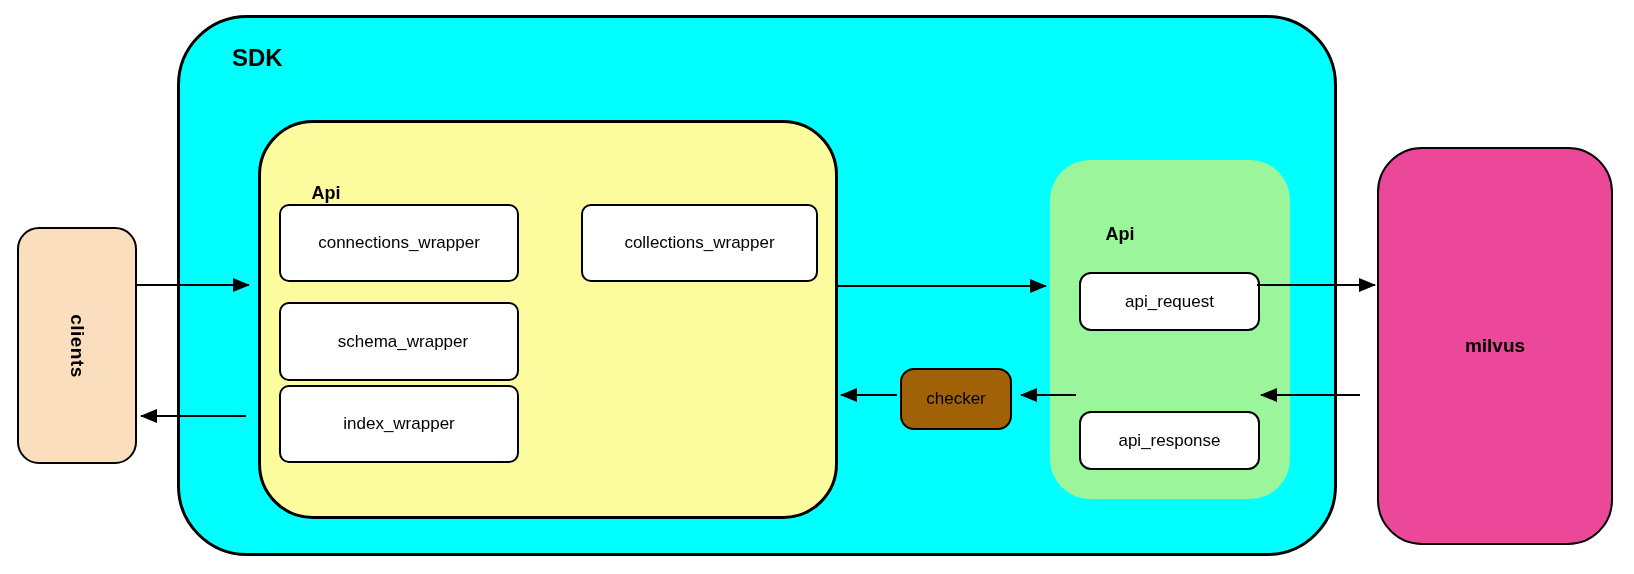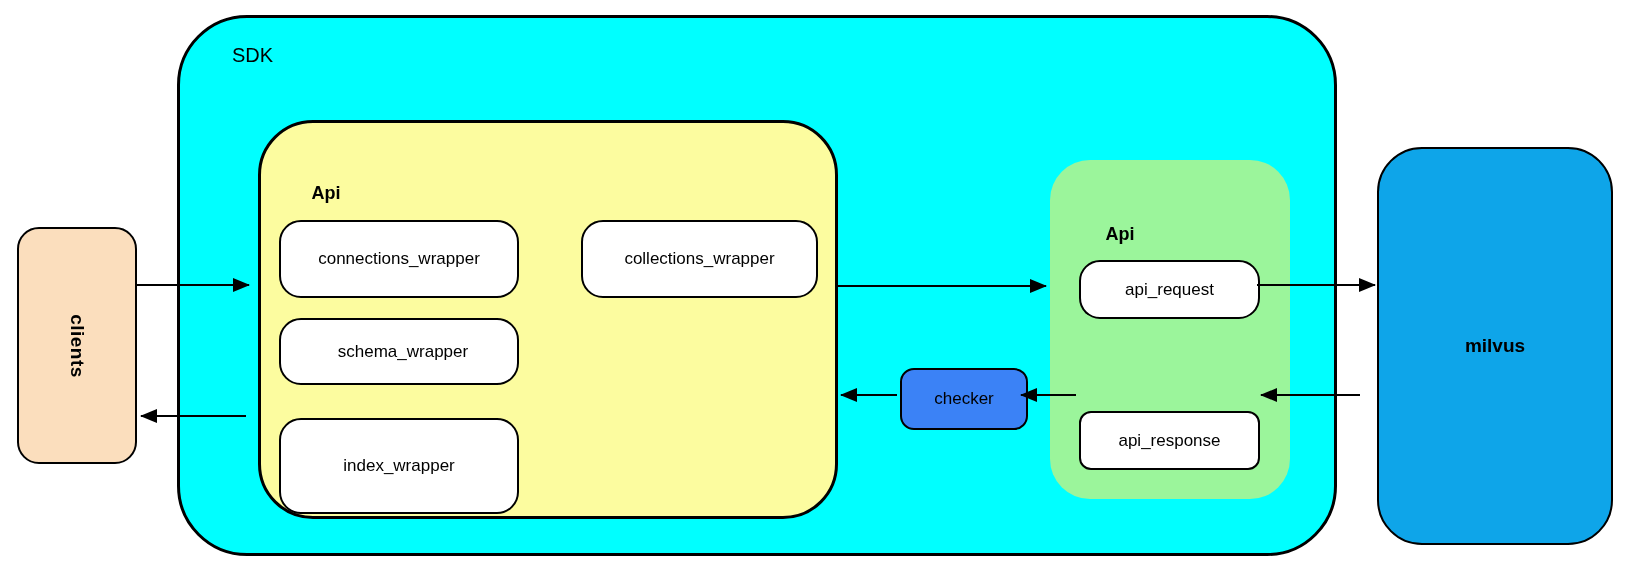--- a/index.html
+++ b/index.html
@@ -40,22 +40,22 @@
   
   .sdk {
     left: 177px; top: 15px; width: 1160px; height: 541px;
     background: #00FFFF;
     border: 3px solid #000;
     border-radius: 70px;
   }
   .sdk-label {
     position: absolute;
     left: 52px; top: 26px;
-    font-weight: normal;
-    font-size: 20px;
+    font-weight: bold;
+    font-size: 24px;
   }
 
   
   .api-wrapper {
     left: 78px; top: 102px; width: 580px; height: 399px;
     background: #FCFC9F;
     border: 3px solid #000;
     border-radius: 55px;
   }
   .block-label {
@@ -66,37 +66,36 @@
     text-align: center;
     white-space: pre;
   }
   .api-wrapper .block-label { left: 10px; top: 8px; width: 110px; }
 
   .module {
     position: absolute;
     box-sizing: border-box;
     background: #ffffff;
     border: 2.5px solid #000;
-    border-radius: 22px;
+    border-radius: 10px;
     display: flex;
     align-items: center;
     justify-content: center;
     font-size: 17px;
-    margin-top: 16px;
   }
   .m-col-l { left: 18px;  width: 240px; }
   .m-col-r { left: 320px; width: 237px; }
   .m-row-1 { top: 81px;  height: 78px; }
-  .m-row-2 { top: 179px; height: 67px; padding-left: 8px; }
-  .m-row-3 { top: 279px; height: 96px; }
+  .m-row-2 { top: 179px; height: 79px; padding-left: 8px; }
+  .m-row-3 { top: 262px; height: 78px; }
 
   
   .checker {
-    left: 720px; top: 350px; width: 128px; height: 62px;
-    background: #3b82f6;
+    left: 720px; top: 350px; width: 112px; height: 62px;
+    background: #a16207;
     border: 2.5px solid #000;
     border-radius: 14px;
     font-size: 17px;
   }
 
   
   .api-gateway {
     left: 870px; top: 142px; width: 240px; height: 339px;
     background: #9BF59B;
     border-radius: 40px;
@@ -108,27 +107,27 @@
     box-sizing: border-box;
     left: 29px; width: 181px; height: 59px;
     background: #ffffff;
     border: 2.5px solid #000;
     border-radius: 12px;
     display: flex;
     align-items: center;
     justify-content: center;
     font-size: 17px;
   }
-  .gw-request  { top: 100px; border-radius: 21px; }
+  .gw-request  { top: 112px; }
   .gw-response { top: 211px; margin-top: 40px; }
 
   
   .milvus {
     left: 1377px; top: 147px; width: 236px; height: 398px;
-    background: #0ea5e9;
+    background: #ec4899;
     border: 2.5px solid #000;
     border-radius: 45px;
     font-weight: bold;
     font-size: 19px;
   }
 
   .arrows {
     position: absolute;
     left: 0; top: 0;
     width: 1634px;

